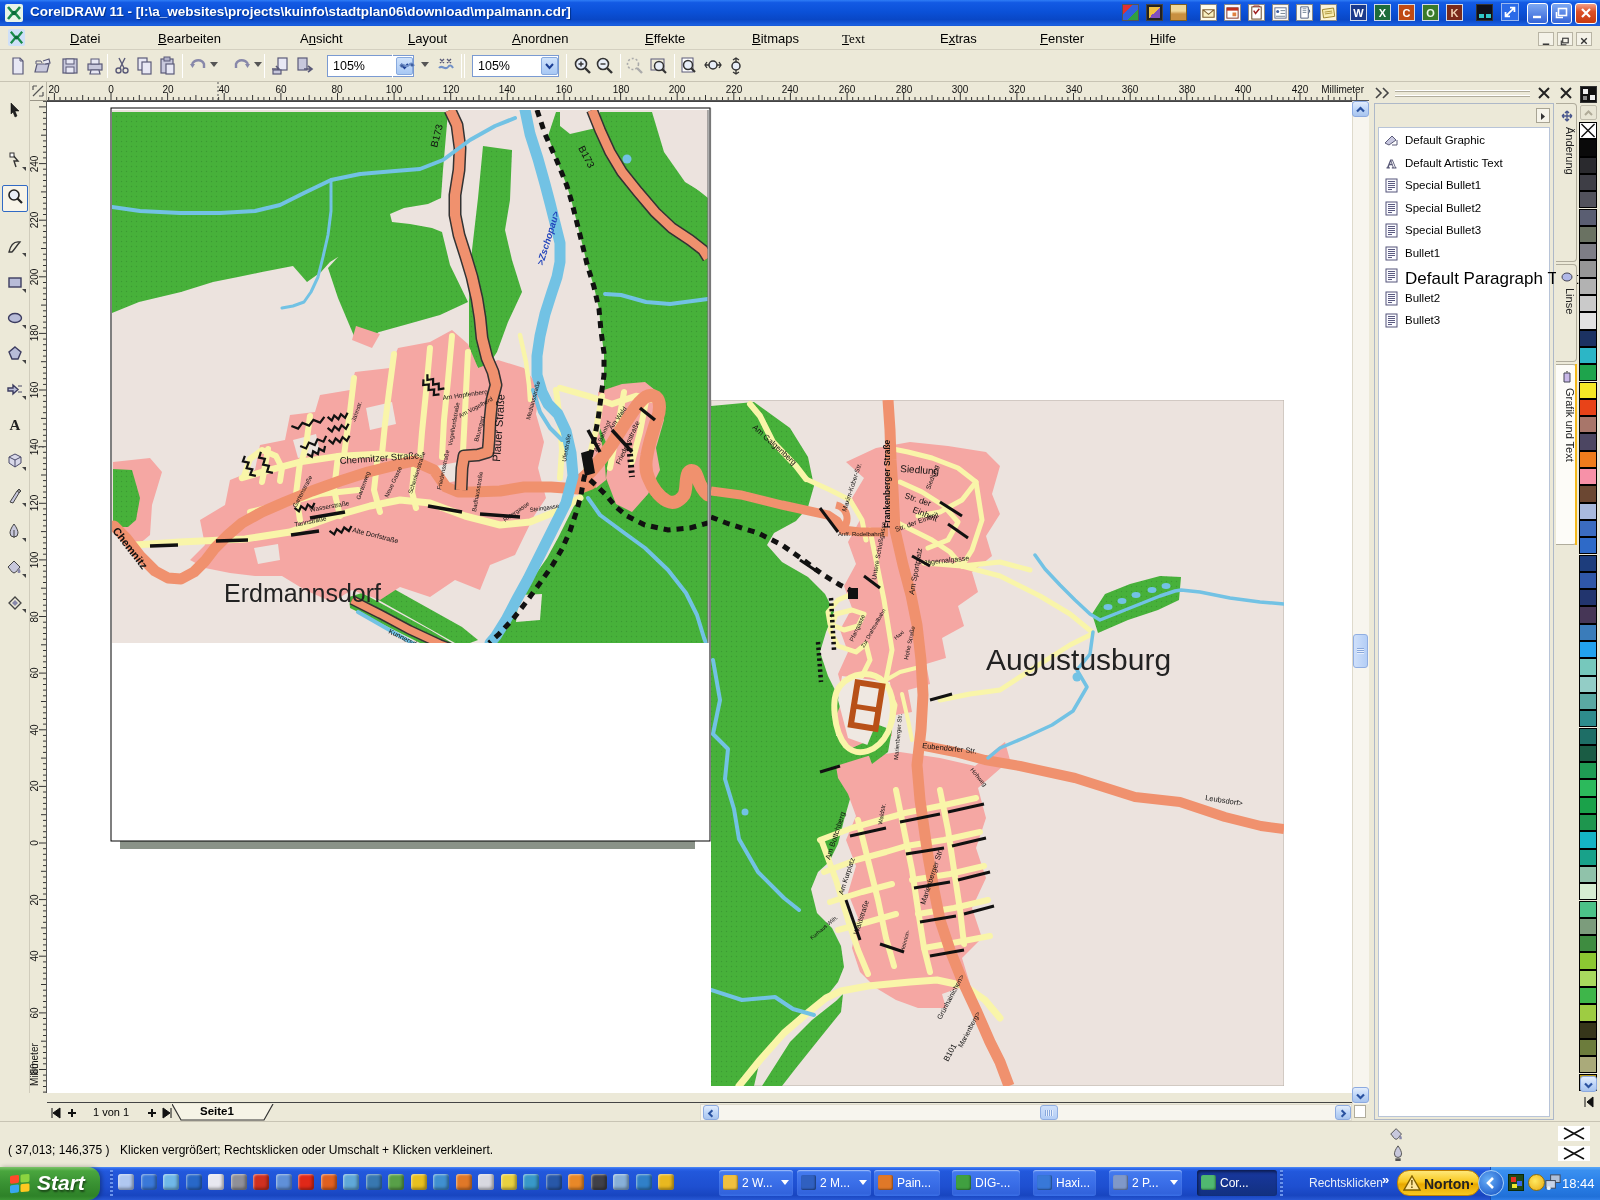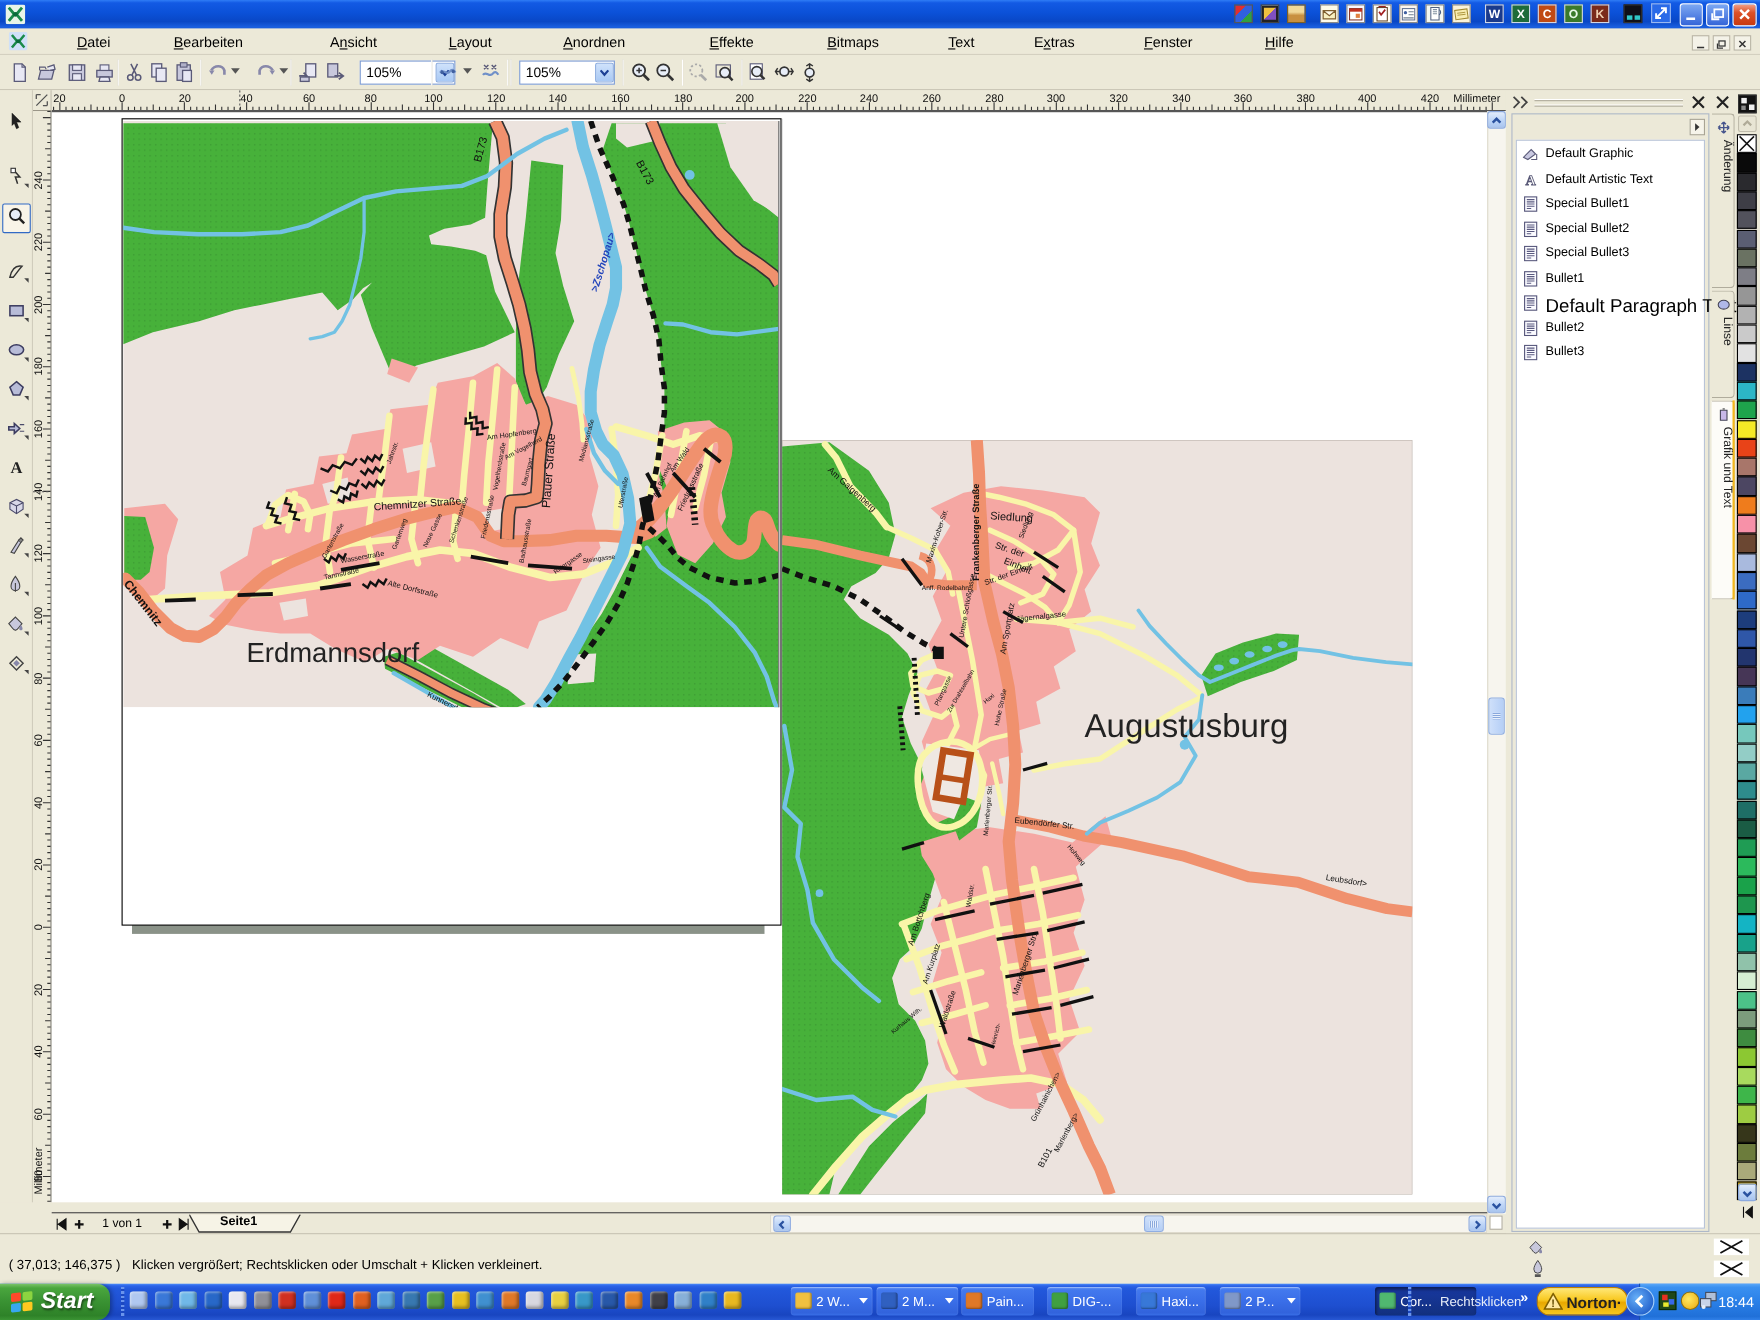--- a/index.html
+++ b/index.html
@@ -6,20 +6,21 @@
 .abs{position:absolute;}
 .tb{font-size:13px;color:#000;}
 </style></head><body>
 <div id="root">
 <div class="abs" style="left:0;top:0;width:1600px;height:26px;background:linear-gradient(180deg,#2f7df6 0%,#135ae4 10%,#0b51d8 45%,#0947c6 75%,#1a5fe0 95%,#1659d8 100%);">
  <svg class="abs" style="left:5px;top:4px" width="18" height="18" viewBox="0 0 18 18">
   <rect x="0" y="0" width="18" height="18" rx="2" fill="#e8f4e8"></rect>
   <path d="M3 3 L8 9 L3 15 M15 3 L10 9 L15 15" stroke="#1a8a4a" stroke-width="2.6" fill="none"></path>
   <circle cx="9" cy="9" r="2.2" fill="#0a6a3a"></circle>
  </svg>
+ <div class="abs" style="left:30px;top:4px;font-size:13.5px;font-weight:bold;color:#fff;text-shadow:1px 1px 1px #00318c;">CorelDRAW 11 - [I:\a_websites\projects\kuinfo\stadtplan06\download\mpalmann.cdr]</div>
  <div class="abs" style="left:1122px;top:4px;width:17px;height:17px;background:linear-gradient(135deg,#e03030 33%,#3060e0 33%,#3060e0 66%,#30a040 66%);border:1px solid #555"></div>
       <div class="abs" style="left:1146px;top:4px;width:17px;height:17px;background:#333;box-shadow:inset 0 0 0 2px #222;background:linear-gradient(135deg,#f0c040 50%,#8050c0 50%);border:1px solid #444"></div>
       <div class="abs" style="left:1170px;top:4px;width:17px;height:17px;background:linear-gradient(180deg,#f0d898 40%,#c89040 60%);border:1px solid #806020"></div>
       <svg class="abs" style="left:1200px;top:4px;background:#fffbe8;border:1px solid #888;" width="17" height="17" viewBox="0 0 16 16">
         <path d="M2 5 L8 10 L14 5 M2 5 H14 V13 H2 Z" stroke="#806030" fill="#f8f0c0" stroke-width="1.2"></path>
       </svg>
       <svg class="abs" style="left:1224px;top:4px;background:#f8f8ff;border:1px solid #888;" width="17" height="17" viewBox="0 0 16 16">
         <rect x="2" y="3" width="12" height="11" fill="#fff" stroke="#803020"></rect>
         <rect x="2" y="3" width="12" height="3" fill="#c03020"></rect>
         <rect x="8" y="8" width="4" height="4" fill="#e08040"></rect>
@@ -74,21 +75,21 @@
         <path d="M3 3 L8 9 L3 15 M15 3 L10 9 L15 15" stroke="#1a8a4a" stroke-width="2.4" fill="none"></path>
         <circle cx="9" cy="9" r="2" fill="#0a6a3a"></circle>
       </svg>
       <div class="abs tb" style="left:70px;top:5px;"><u>D</u>atei</div>
       <div class="abs tb" style="left:158px;top:5px;"><u>B</u>earbeiten</div>
       <div class="abs tb" style="left:300px;top:5px;">A<u>n</u>sicht</div>
       <div class="abs tb" style="left:408px;top:5px;"><u>L</u>ayout</div>
       <div class="abs tb" style="left:512px;top:5px;"><u>A</u>nordnen</div>
       <div class="abs tb" style="left:645px;top:5px;"><u>E</u>ffekte</div>
       <div class="abs tb" style="left:752px;top:5px;"><u>B</u>itmaps</div>
-      <div class="abs tb" style="left:862px;top:5px;"><u>T</u>ext</div>
+      <div class="abs tb" style="left:842px;top:5px;font-family:Liberation Serif, serif;"><u>T</u>ext</div>
       <div class="abs tb" style="left:940px;top:5px;">E<u>x</u>tras</div>
       <div class="abs tb" style="left:1040px;top:5px;"><u>F</u>enster</div>
       <div class="abs tb" style="left:1150px;top:5px;text-align:right;"><u>H</u>ilfe</div>
       <div class="abs" style="left:1538px;top:6px;width:16px;height:14px;border:1px solid #b8b4a4;background:#f4f2e8;"><svg width="14" height="12" viewBox="0 0 15 13">
           <path d="M4 10 H11" stroke="#333" stroke-width="1.6"></path>
         </svg></div>
       <div class="abs" style="left:1557px;top:6px;width:16px;height:14px;border:1px solid #b8b4a4;background:#f4f2e8;"><svg width="14" height="12" viewBox="0 0 15 13">
           <rect x="5" y="3.5" width="6" height="5" fill="none" stroke="#333" stroke-width="1.2"></rect>
           <path d="M3.5 6 V10.5 H9" stroke="#333" stroke-width="1.2" fill="none"></path>
         </svg></div>
@@ -861,21 +862,21 @@
     </div>
     <div class="abs" style="left:1033px;top:1170px;width:63px;height:26px;border-radius:3px;background:linear-gradient(180deg,#5b8ef6 0%,#4379ee 10%,#3a6ee8 50%,#3263dc 90%,#3a70e8 100%);box-shadow:inset 0 1px 1px rgba(255,255,255,0.4);">
       <div class="abs" style="left:4px;top:5px;width:15px;height:15px;border-radius:2px;background:#3878d8;box-shadow:inset -1px -1px 2px rgba(0,0,0,0.4);"></div>
       <div class="abs" style="left:23px;top:6px;font-size:12px;color:#fff;white-space:nowrap;">Haxi...</div>
     </div>
     <div class="abs" style="left:1109px;top:1170px;width:73px;height:26px;border-radius:3px;background:linear-gradient(180deg,#5b8ef6 0%,#4379ee 10%,#3a6ee8 50%,#3263dc 90%,#3a70e8 100%);box-shadow:inset 0 1px 1px rgba(255,255,255,0.4);">
       <div class="abs" style="left:4px;top:5px;width:15px;height:15px;border-radius:2px;background:#8098c8;box-shadow:inset -1px -1px 2px rgba(0,0,0,0.4);"></div>
       <div class="abs" style="left:23px;top:6px;font-size:12px;color:#fff;white-space:nowrap;">2 P...</div>
       <div class="abs" style="right:4px;top:10px;width:0;height:0;border-left:4px solid transparent;border-right:4px solid transparent;border-top:5px solid #fff;"></div>
     </div>
-    <div class="abs" style="left:1250px;top:1170px;width:92px;height:26px;border-radius:3px;background:linear-gradient(180deg,#1838a0,#12307f);box-shadow:inset 1px 2px 3px rgba(0,0,0,0.5);">
+    <div class="abs" style="left:1197px;top:1170px;width:80px;height:26px;border-radius:3px;background:linear-gradient(180deg,#1838a0,#12307f);box-shadow:inset 1px 2px 3px rgba(0,0,0,0.5);">
       <div class="abs" style="left:4px;top:5px;width:15px;height:15px;border-radius:2px;background:#50b870;box-shadow:inset -1px -1px 2px rgba(0,0,0,0.4);"></div>
       <div class="abs" style="left:23px;top:6px;font-size:12px;color:#fff;white-space:nowrap;">Cor...</div>
     </div>
     <div class="abs" style="left:1280px;top:1170px;width:3px;height:27px;background:repeating-linear-gradient(180deg,#6a94ec 0 2px,#1c48c0 2px 4px);"></div>
     <div class="abs" style="left:1309px;top:1176px;font-size:12px;color:#e8eef8;">Rechtsklicken</div>
     <div class="abs" style="left:1382px;top:1172px;font-size:13px;font-weight:bold;color:#fff;">»</div>
     <div class="abs" style="left:1397px;top:1170px;width:83px;height:26px;border-radius:12px;background:linear-gradient(180deg,#ffe878,#f8c820 45%,#e8a800 55%,#f8c820);border:1px solid #c08000;">
 <svg class="abs" style="left:5px;top:4px" width="18" height="17" viewBox="0 0 18 17">
         <path d="M9 1 L17 15 H1 Z" fill="#ffe8a0" stroke="#806000" stroke-width="1.4"></path>
         <text x="9" y="13" font-size="10" font-weight="bold" text-anchor="middle" fill="#604800">!</text>

